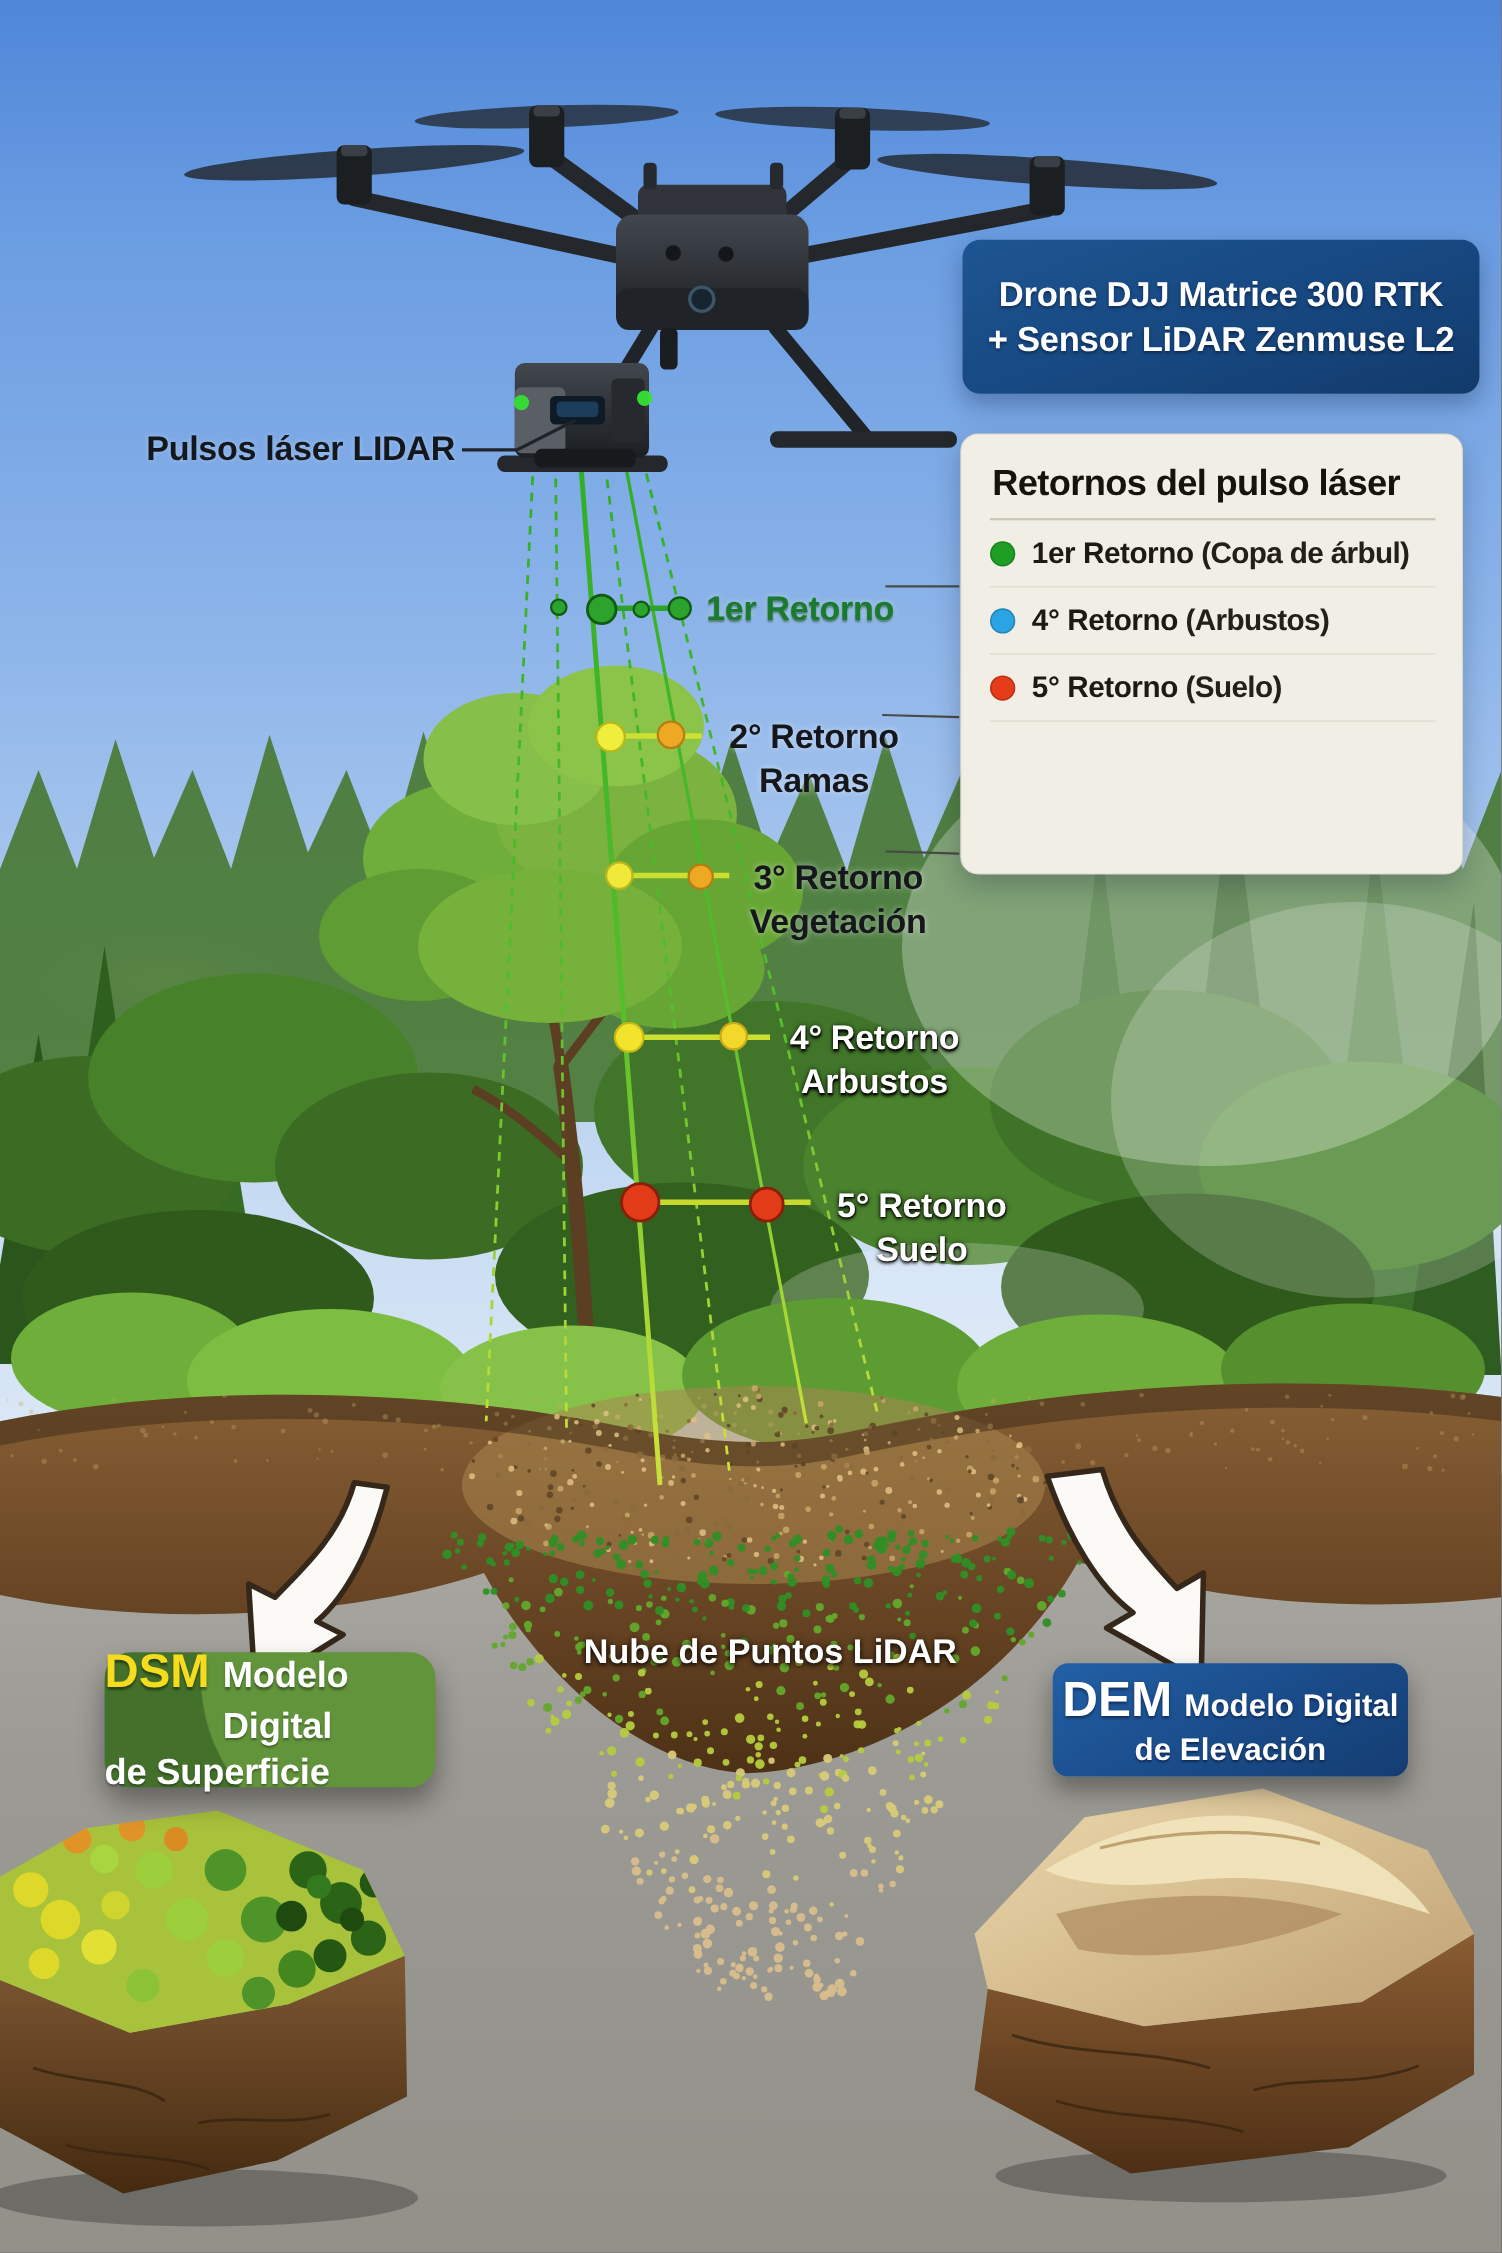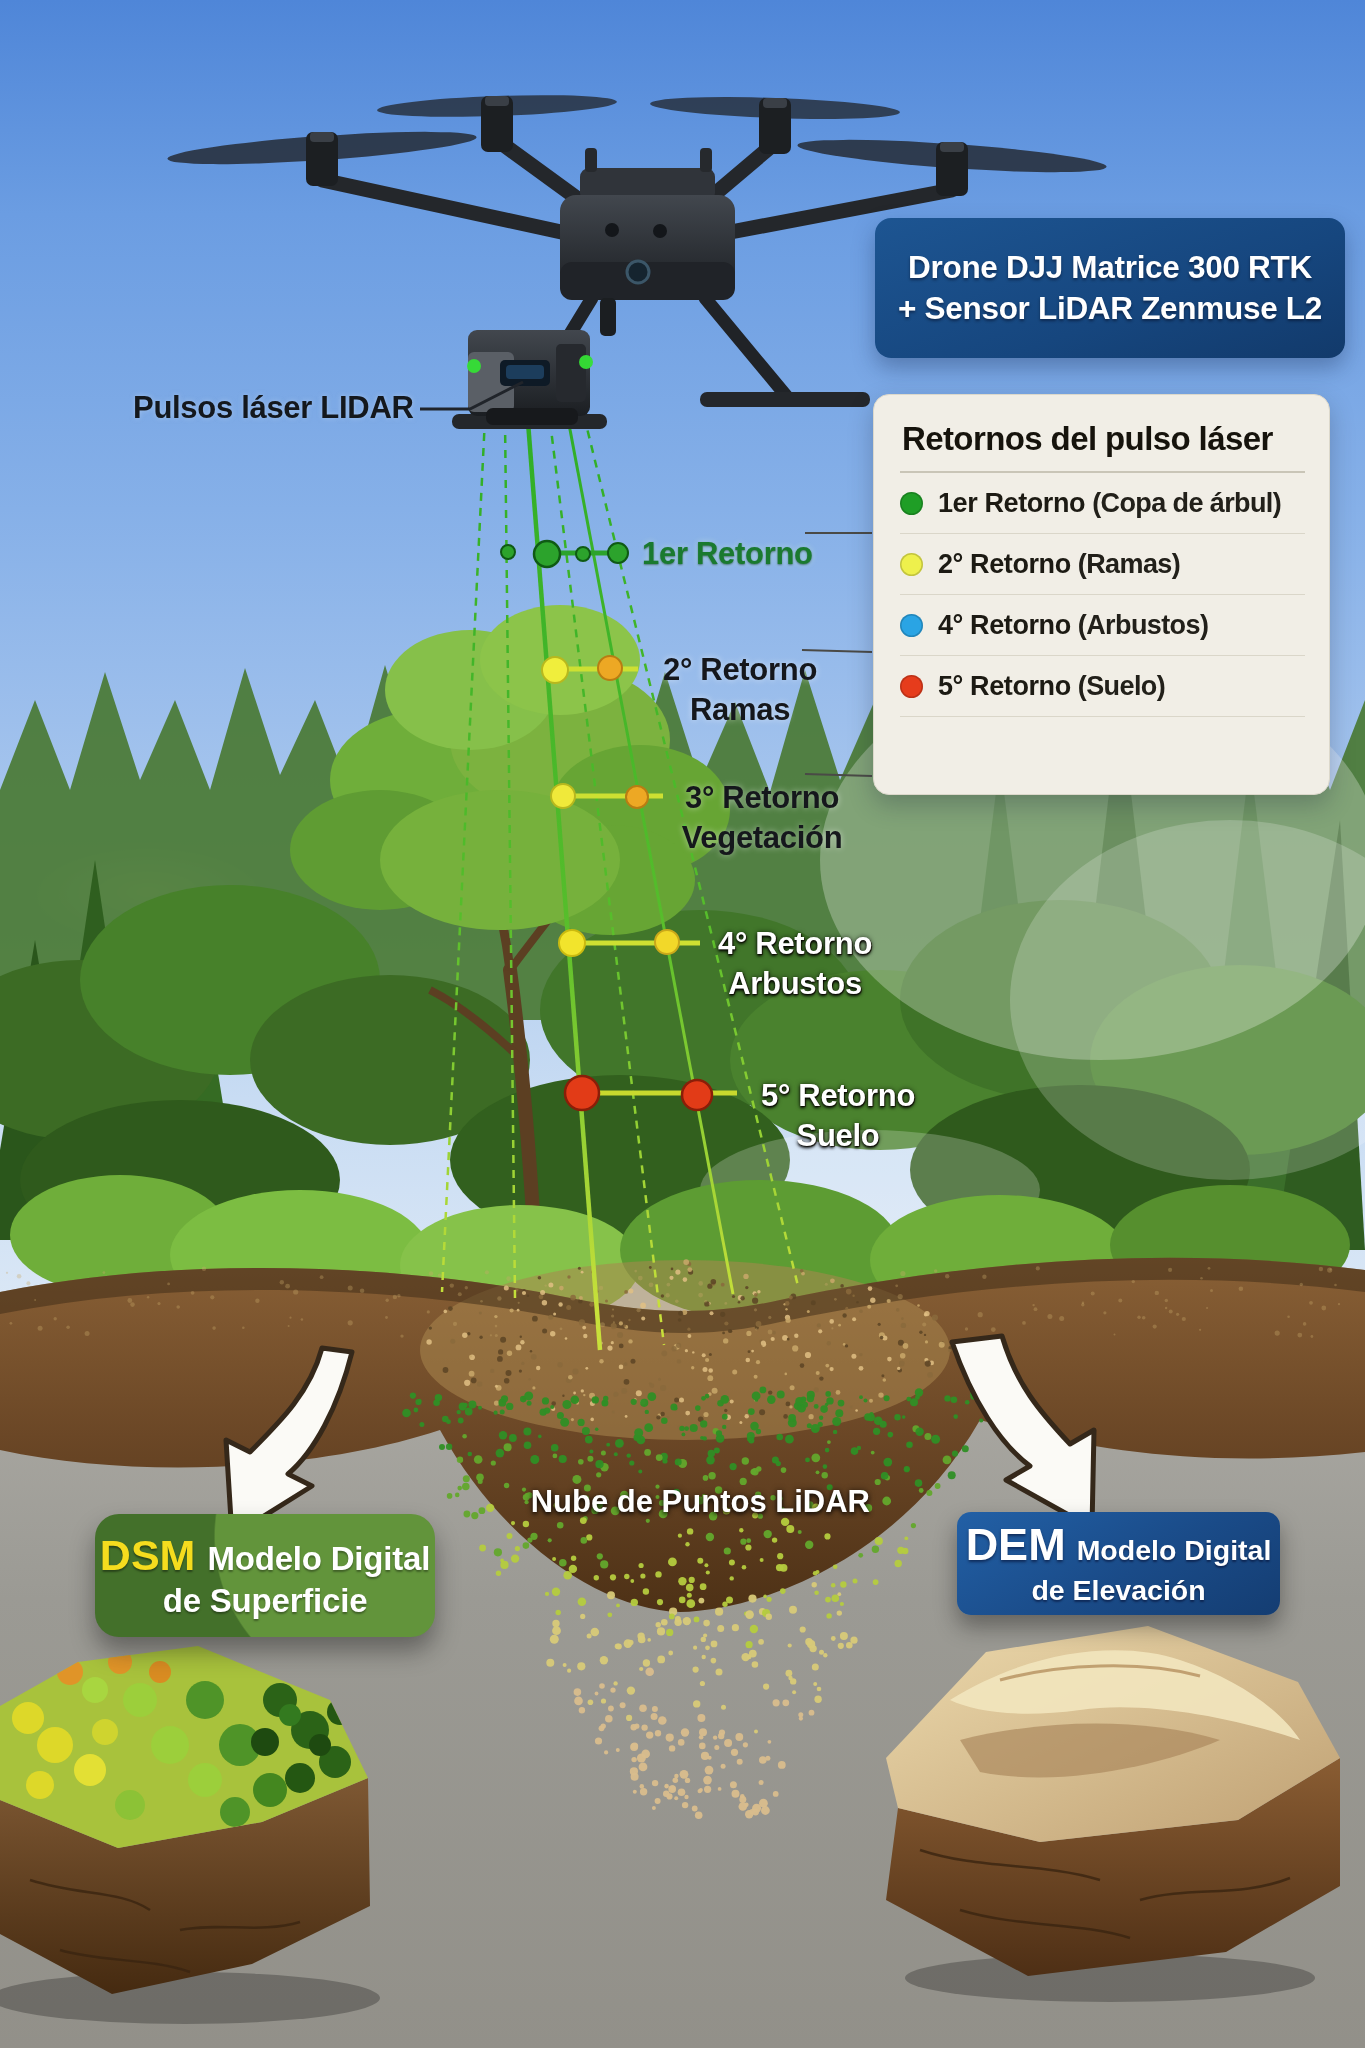--- a/index.html
+++ b/index.html
@@ -36,25 +36,25 @@
   .ret-green{left:642px;top:534px;color:#1a7a2f;text-align:left;
     text-shadow:0 1px 2px rgba(5,45,10,.5),0 0 6px rgba(225,255,215,.45);}
   .ret-dark{color:#15171c;text-shadow:0 0 6px rgba(255,255,255,.5);}
   .r2{left:652px;top:650px;width:176px;}
   .r3{left:656px;top:778px;width:212px;}
   .ret-light{color:#ffffff;text-shadow:0 2px 3px rgba(0,0,0,.9),0 0 5px rgba(0,0,0,.65),1px 1px 0 rgba(40,30,10,.7);}
   .r4{left:702px;top:924px;width:186px;}
   .r5{left:742px;top:1076px;width:192px;}
   .nube{left:500px;top:1484px;width:370px;text-align:right;font-size:31px;font-weight:800;color:#fff;
     text-shadow:0 2px 4px rgba(0,0,0,.8),0 0 7px rgba(0,0,0,.45);}
-  .dsmbox{left:95px;top:1502px;width:340px;height:123px;border-radius:24px;
+  .dsmbox{left:95px;top:1502px;width:301px;height:123px;border-radius:24px;
     background:radial-gradient(circle 160px at 82% 18%,#62943b 0 99%,rgba(0,0,0,0) 100%),
                radial-gradient(circle 200px at 10% 120%,#43702a 0 99%,rgba(0,0,0,0) 100%),#4e7c30;
     box-shadow:0 14px 24px rgba(20,20,20,.4);display:flex;flex-direction:column;justify-content:center;
-    align-items:center;color:#fff;margin-top:12px;}
+    color:#fff;}
   .dsmbox .l1{display:flex;align-items:baseline;gap:12px;line-height:46px;}
   .dsmbox .abbr{font-size:43px;font-weight:800;color:#f5dc1e;text-shadow:0 2px 2px rgba(0,0,0,.4);}
   .dsmbox .t,.dsmbox .l2{font-size:33px;font-weight:800;letter-spacing:-.2px;text-shadow:0 2px 2px rgba(0,0,0,.35);}
   .dsmbox .l2{line-height:38px;}
   .dembox{left:957px;top:1512px;width:323px;height:103px;border-radius:14px;
     background:linear-gradient(150deg,#2260a6 0%,#1a4b88 55%,#143d72 100%);
     box-shadow:0 12px 22px rgba(20,20,20,.4);display:flex;flex-direction:column;justify-content:center;
     align-items:center;color:#fff;}
   .dembox .l1{display:flex;align-items:baseline;gap:11px;line-height:48px;}
   .dembox .abbr{font-size:45px;font-weight:800;text-shadow:0 2px 3px rgba(0,0,30,.5);}
@@ -1337,24 +1337,20 @@
   </div>
 
   <div class="abs legend">
     <h2>Retornos del pulso láser</h2>
     <hr class="tdiv">
     <div class="lrow">
       <span class="ldot" style="background: rgb(31, 158, 38);"></span>
       <span><span class="lname">1er Retorno</span><span class="ldesc">(Copa de árbul)</span></span>
     </div>
     <div class="lrow">
-      <span class="ldot" style="background: rgb(238, 240, 76);"></span>
-      <span><span class="lname">2° Retorno</span><span class="ldesc">(Ramas)</span></span>
-    </div>
-    <div class="lrow">
       <span class="ldot" style="background: rgb(42, 164, 228);"></span>
       <span><span class="lname">4° Retorno</span><span class="ldesc">(Arbustos)</span></span>
     </div>
     <div class="lrow">
       <span class="ldot" style="background: rgb(230, 60, 28);"></span>
       <span><span class="lname">5° Retorno</span><span class="ldesc">(Suelo)</span></span>
     </div>
   </div>
 
   <div class="abs ret ret-green">

